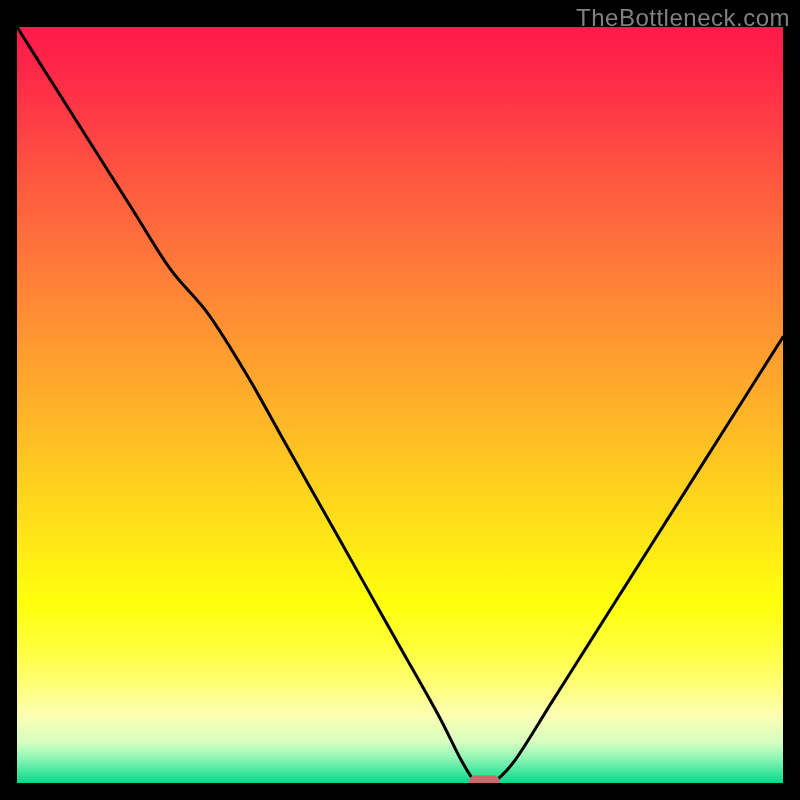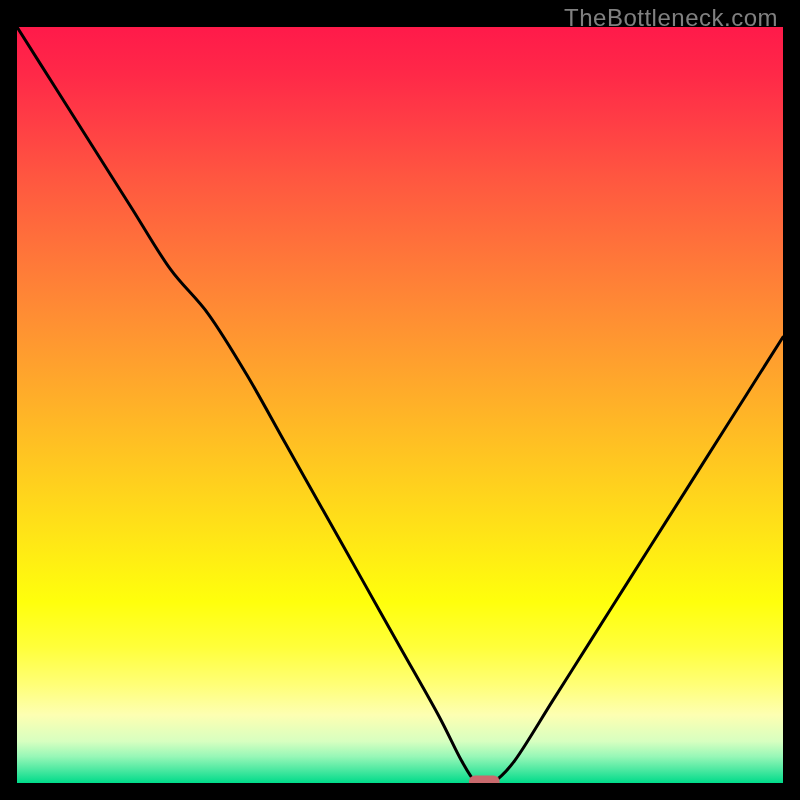--- a/index.html
+++ b/index.html
@@ -12,21 +12,21 @@
   }
   .frame {
     position: relative;
     width: 800px;
     height: 800px;
     background: #000;
   }
   .watermark {
     position: absolute;
     top: 4px;
-    right: 22px;
+    right: 10px;
     font-family: Arial, Helvetica, sans-serif;
     font-size: 24px;
     color: #808080;
     letter-spacing: 0.5px;
     z-index: 5;
   }
   svg.plot {
     position: absolute;
     left: 17px;
     top: 27px;

